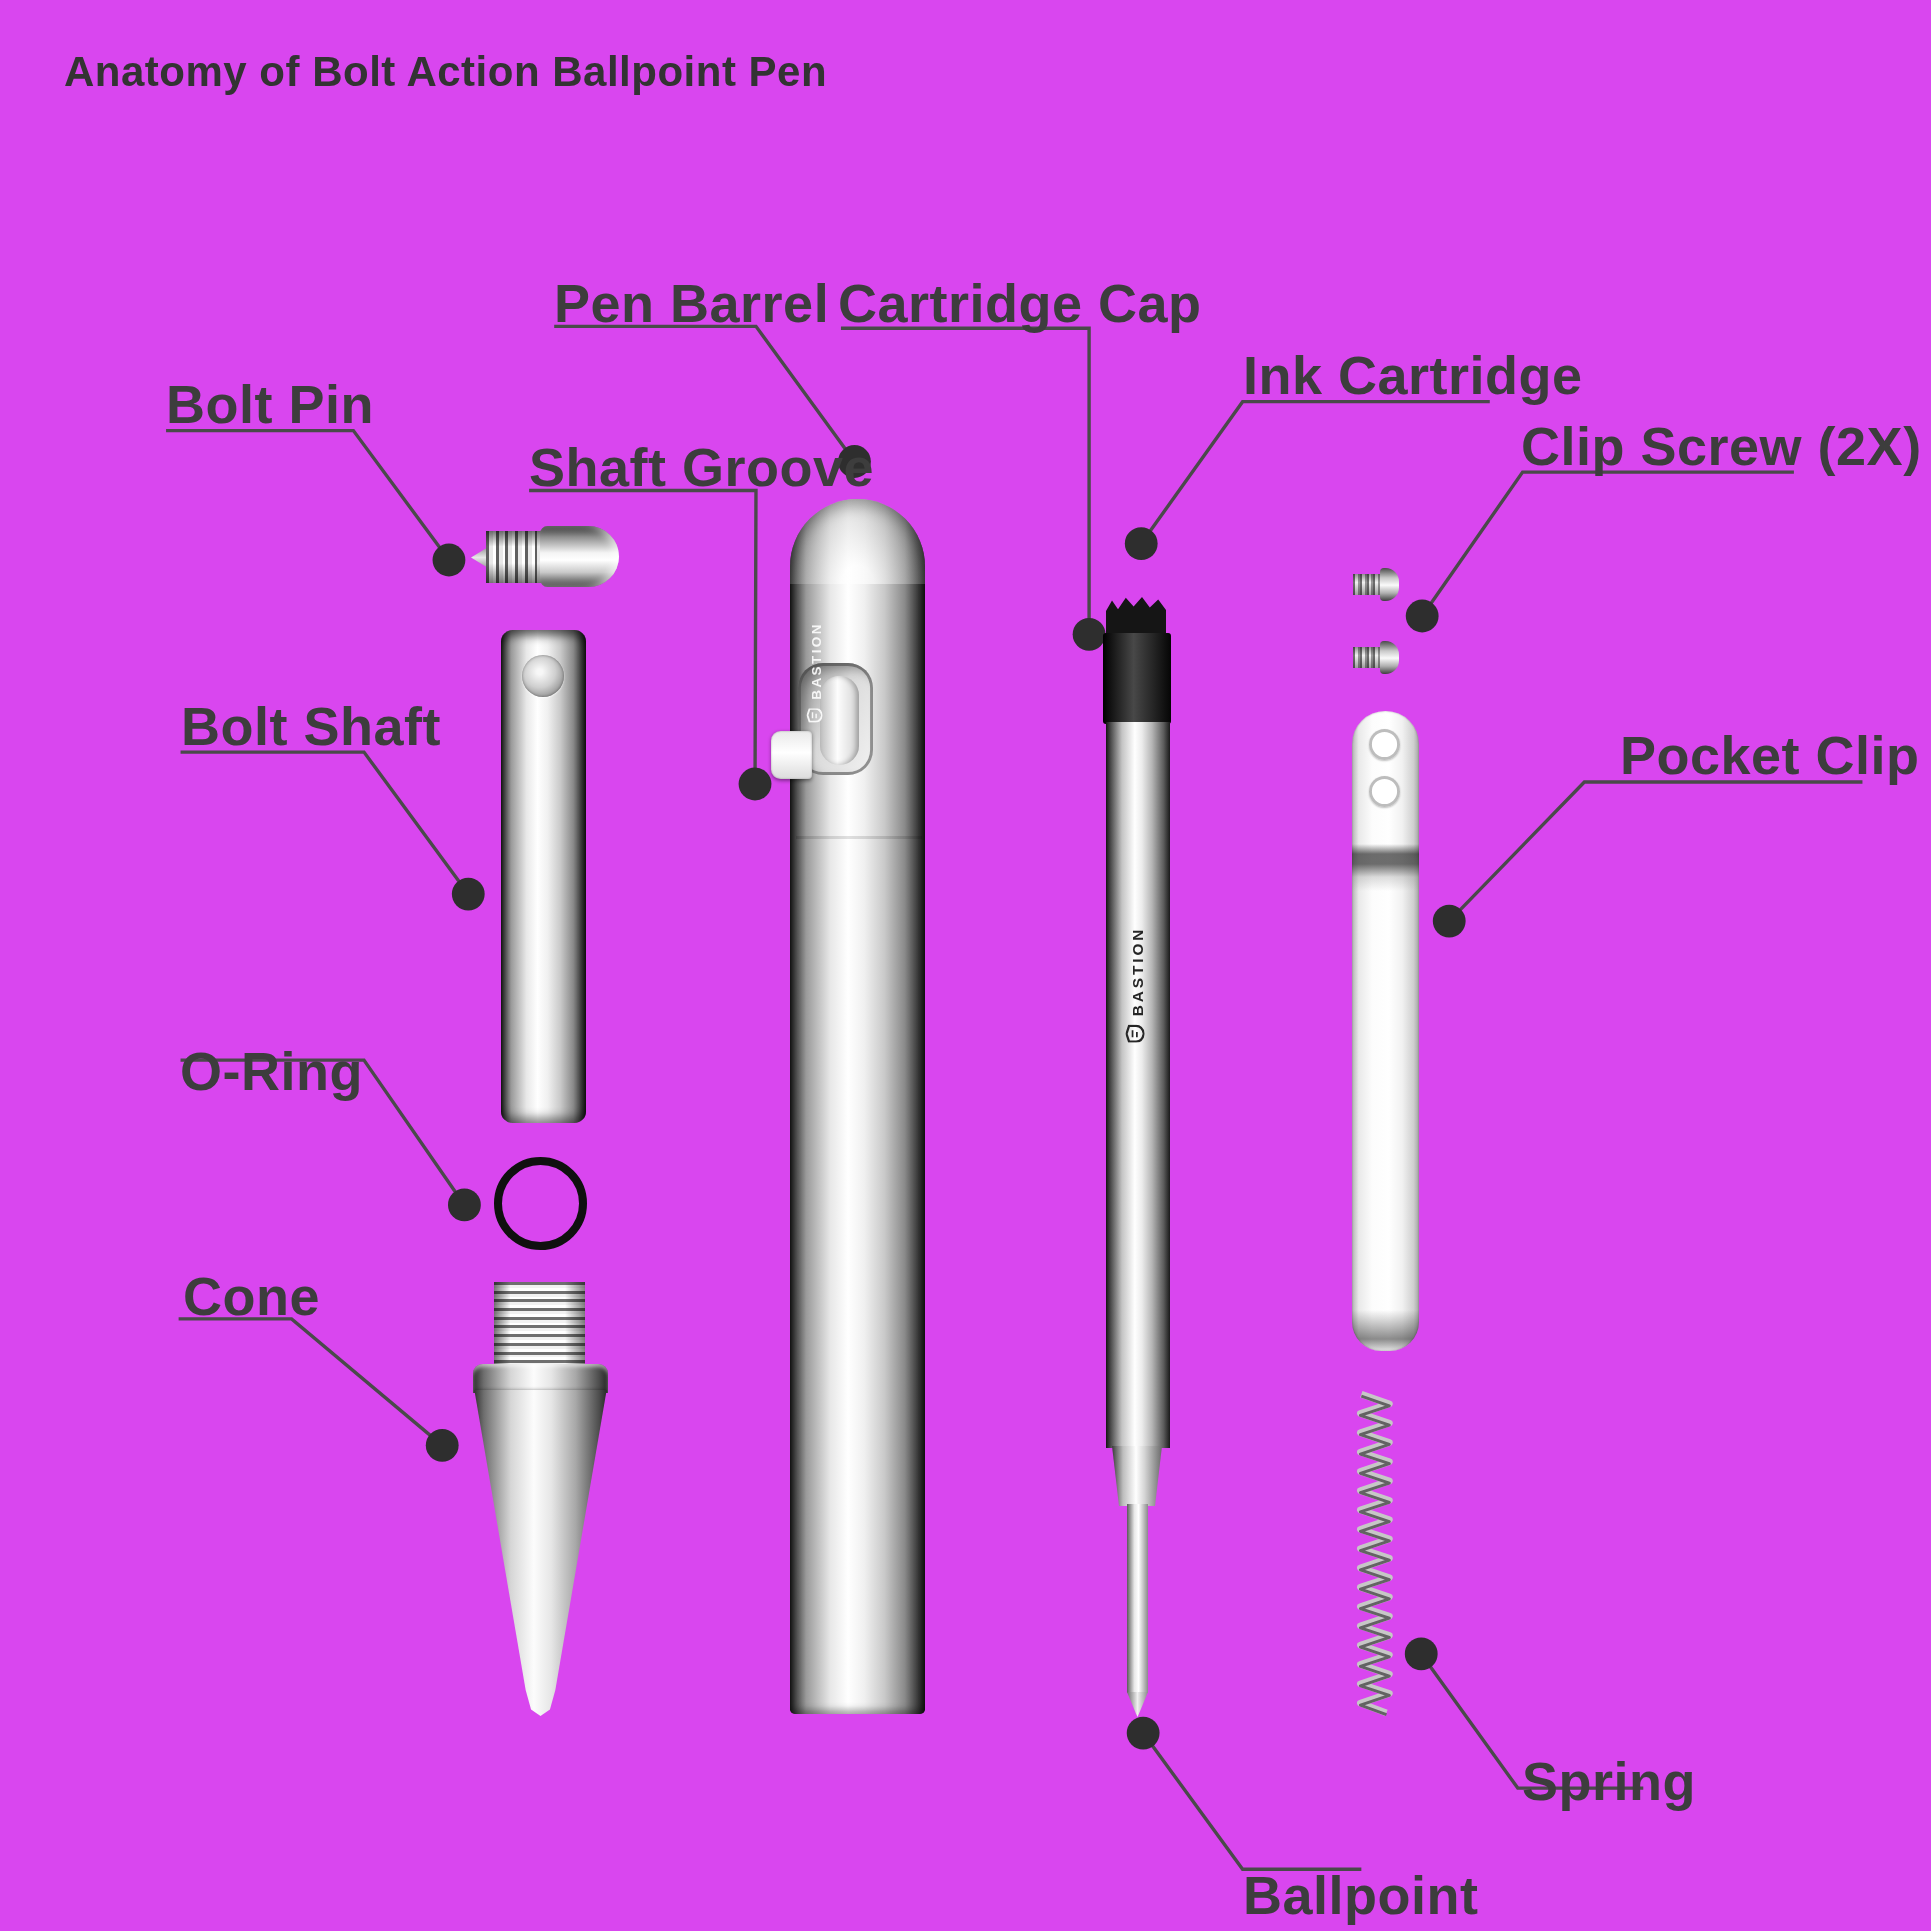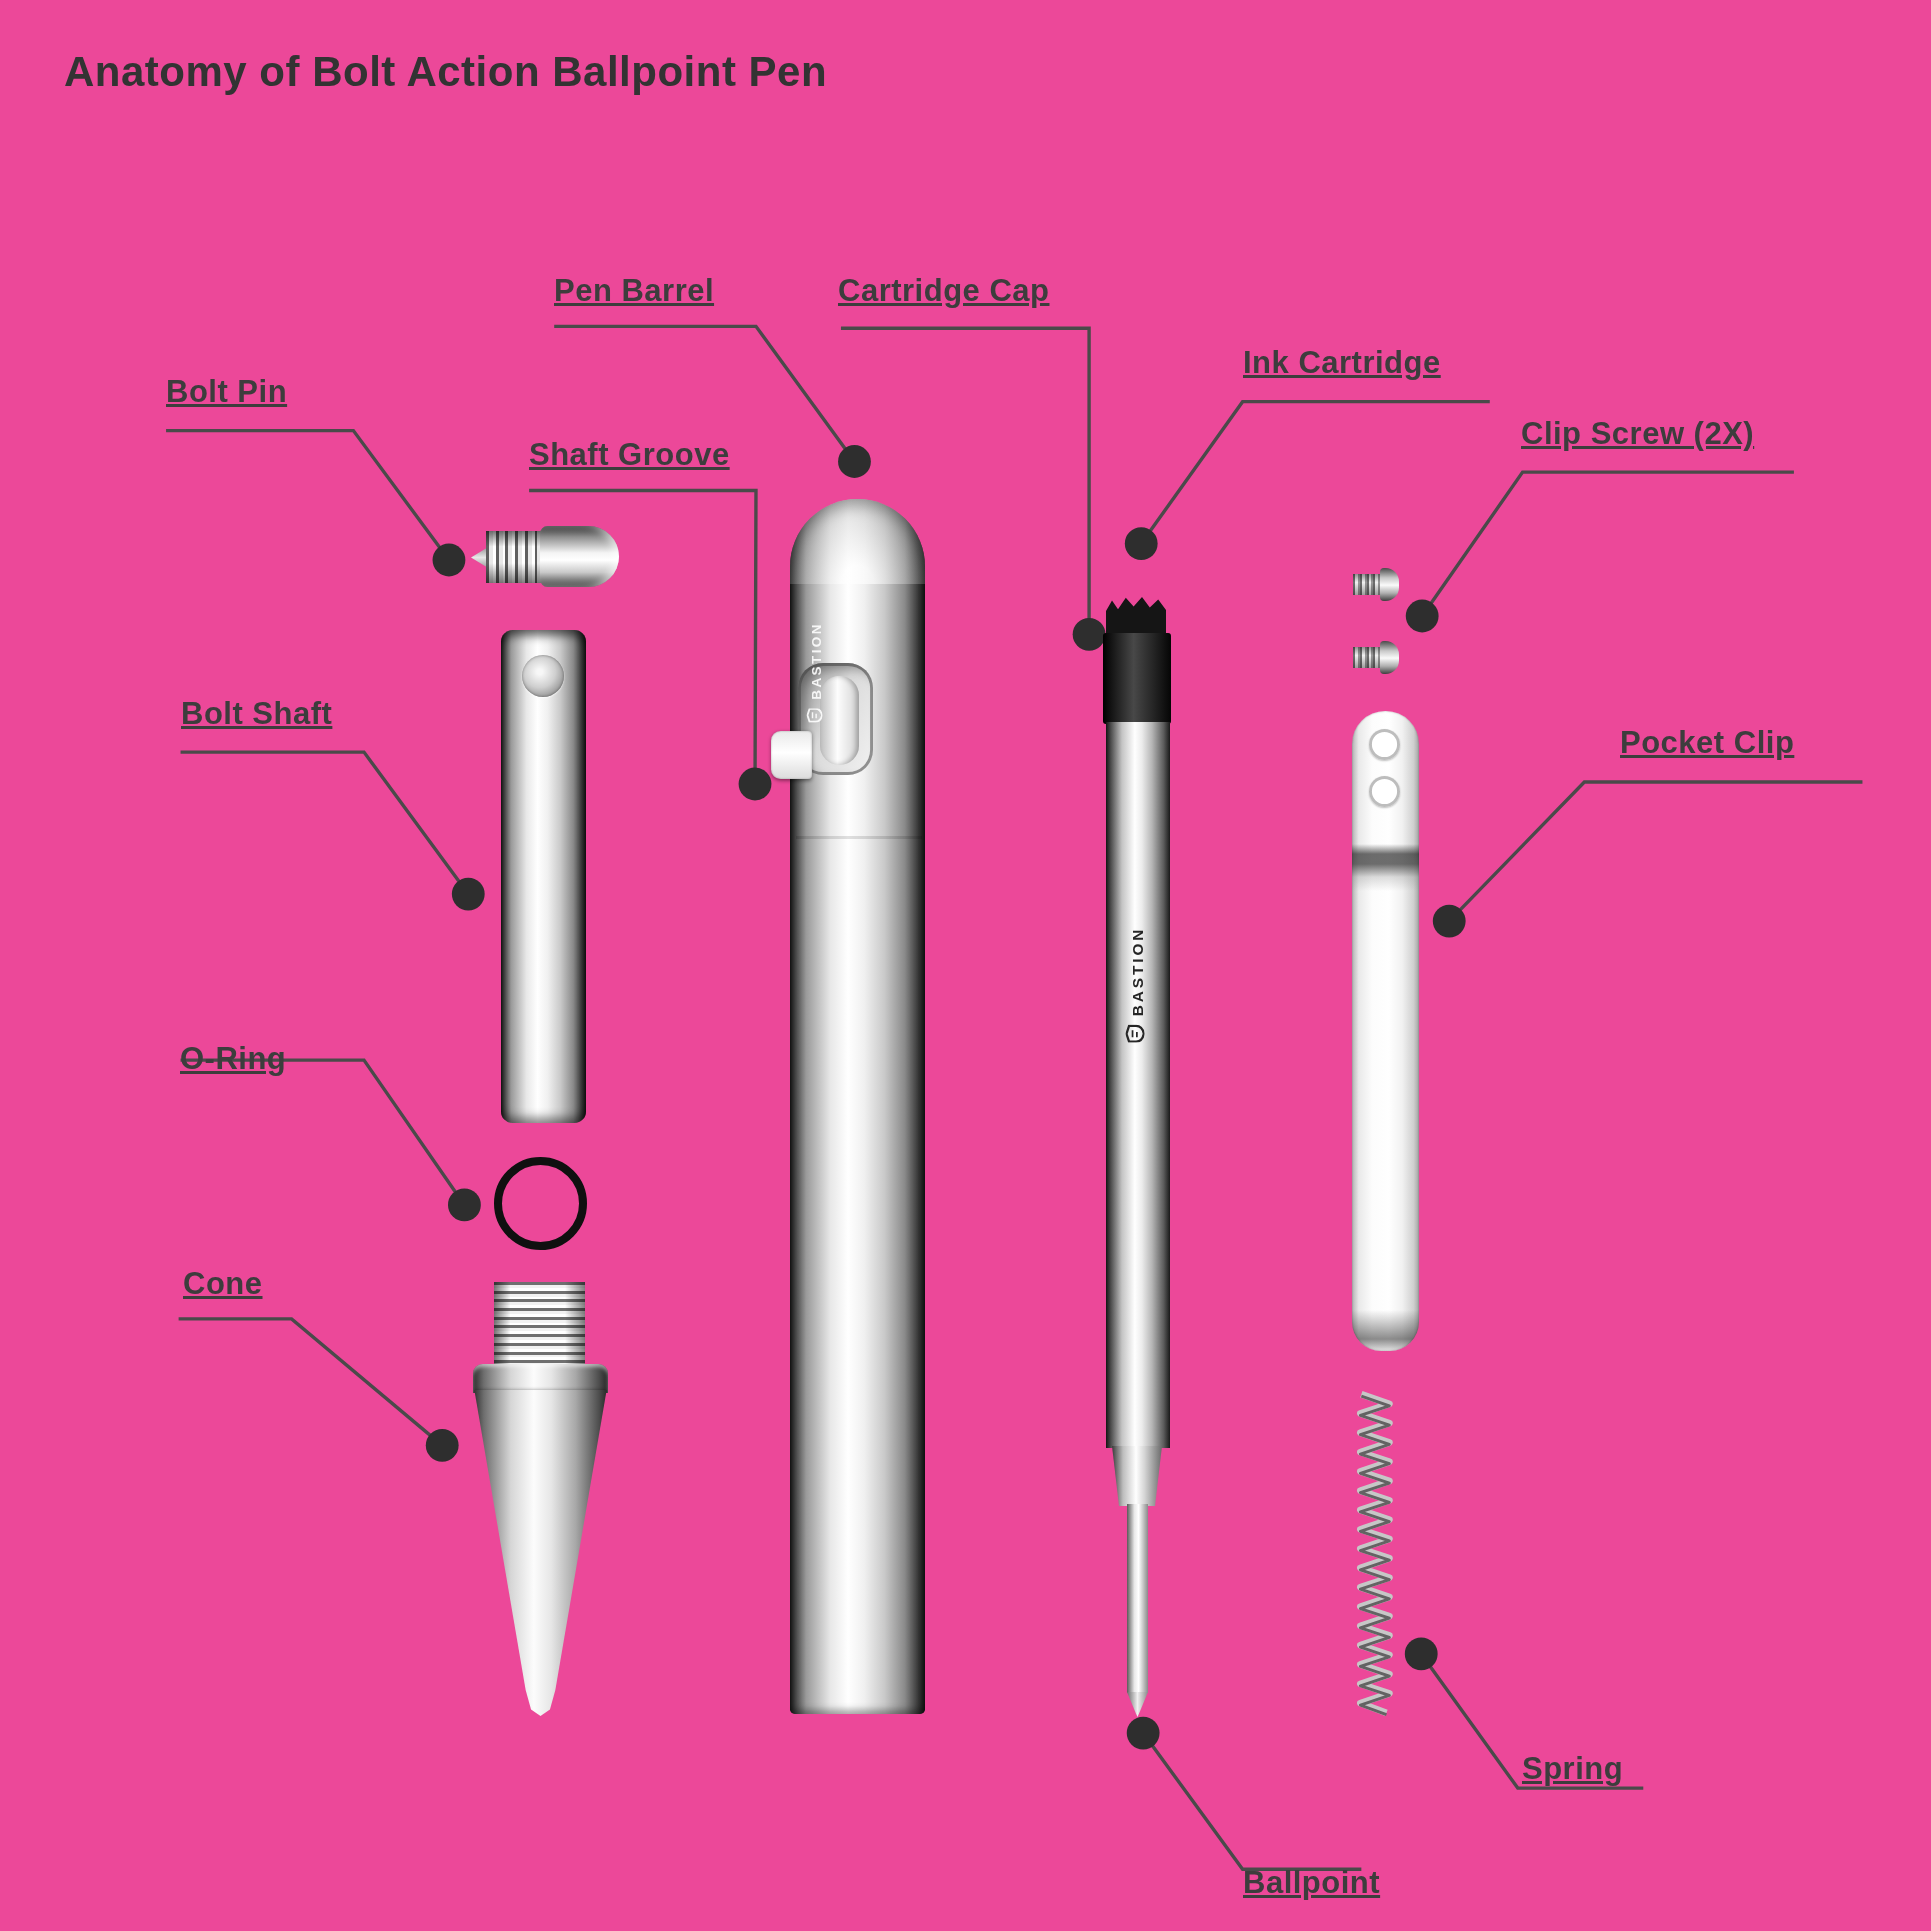--- a/index.html
+++ b/index.html
@@ -1,20 +1,20 @@
 <!DOCTYPE html>
 <html><head>
 <meta charset="utf-8">
 <style>
   html,body{margin:0;padding:0;background:#ffffff;}
-  #canvas{position:relative;width:1931px;height:1931px;background:#ec4899;overflow:hidden;
+  #canvas{position:relative;width:1931px;height:1931px;background:#d946ef;overflow:hidden;
           font-family:"Liberation Sans",sans-serif;}
   .abs{position:absolute;}
   #title{left:64px;top:48px;font-size:42px;font-weight:700;color:#333;letter-spacing:0.5px;}
-  .lbl{font-size:31px;font-weight:600;color:#3d3d3d;letter-spacing:0.5px;white-space:nowrap;line-height:1.1;text-decoration:underline;}
+  .lbl{font-size:54px;font-weight:600;color:#3d3d3d;letter-spacing:0.5px;white-space:nowrap;line-height:1.1;}
   svg.overlay{position:absolute;left:0;top:0;width:1931px;height:1931px;pointer-events:none;}
   .metalV{background:linear-gradient(90deg,#1c1c1c 0%,#4a4a4a 4%,#9a9a9a 12%,#e8e8e8 30%,#ffffff 43%,#f0f0f0 55%,#c9c9c9 70%,#8a8a8a 85%,#3a3a3a 95%,#161616 100%);}
   
   #barrel{left:790px;top:499px;width:135px;height:1215px;border-radius:68px 68px 4.8px 4.8px;
           box-shadow:inset 0 -4.8px 6.8px rgba(0,0,0,.3), inset 0 7.7px 13.5px rgba(0,0,0,.35);}
   #barrel-dome{left:790px;top:499px;width:135px;height:85px;border-radius:68px 68px 0 0;
           background:radial-gradient(ellipse at 50% 105%, rgba(255,255,255,.95) 18%, rgba(150,150,150,.45) 70%, rgba(40,40,40,.65) 100%);opacity:.65;}
   #groove{left:798px;top:663px;width:75px;height:112px;border-radius:25px;
           background:linear-gradient(115deg,#8f8f8f,#d9d9d9 45%,#f2f2f2);
           box-shadow:inset 0 0 0 2.9px rgba(70,70,70,.55), inset 7.7px 5.8px 11.6px rgba(0,0,0,.35);}

